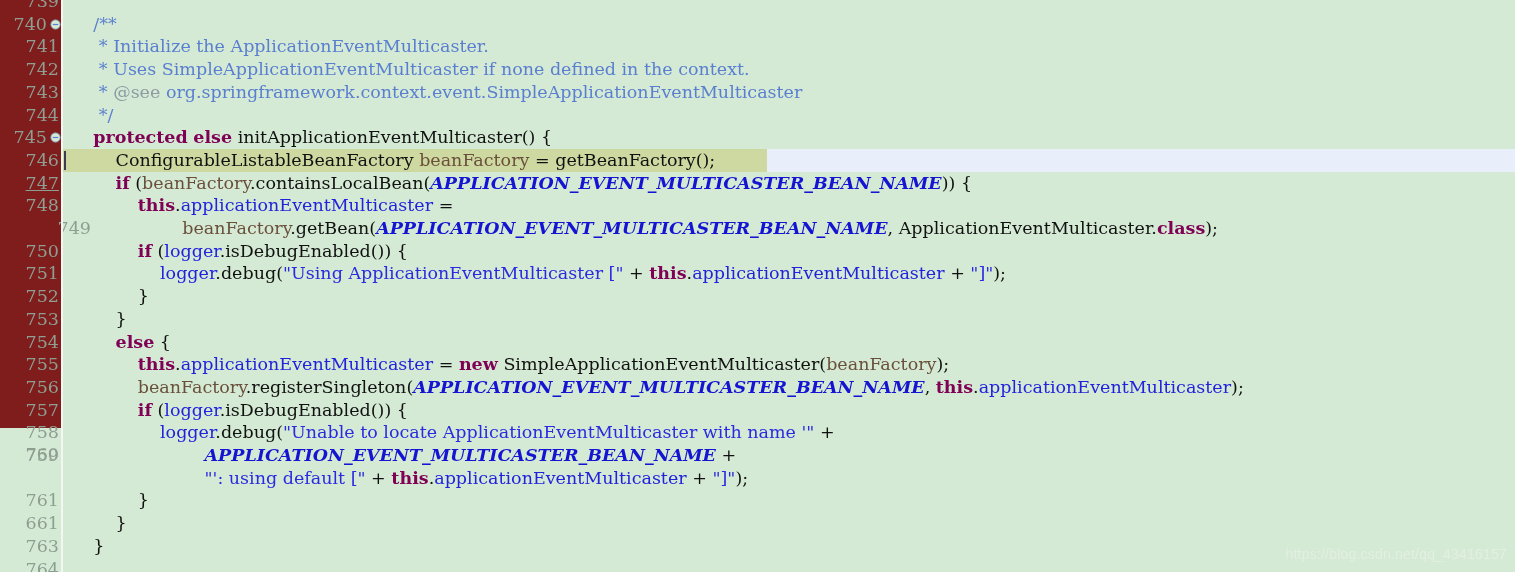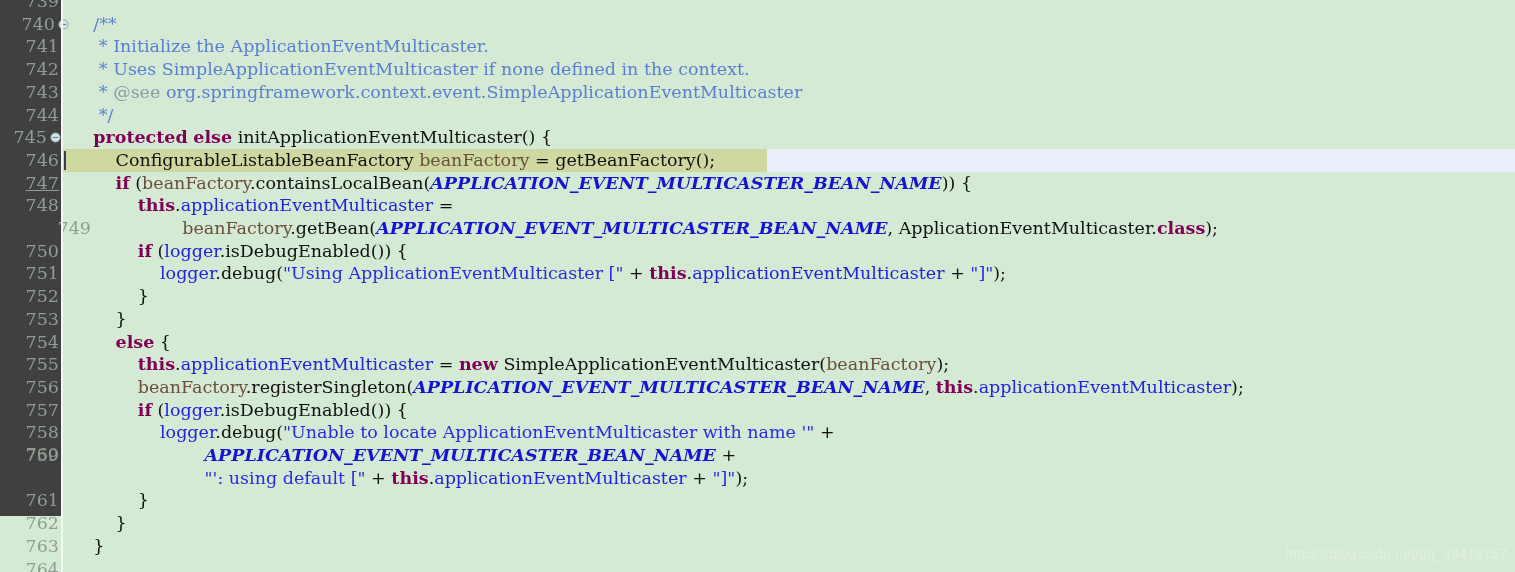--- a/index.html
+++ b/index.html
@@ -17,22 +17,22 @@
     font-size: 17.5px;
     line-height: 22.7px;
     -webkit-font-smoothing: antialiased;
   }
 
   
   .gutter {
     position: absolute;
     left: 0; top: 0;
     width: 61px;
-    height: 516px;
-    background: #404040;
+    height: 428px;
+    background: #7f1d1d;
     z-index: 3;
   }
   .gutter-sep {
     position: absolute;
     left: 61px; top: 0;
     width: 1.5px;
     height: 572px;
     background: #f2f7f2;
     z-index: 4;
   }
@@ -128,21 +128,21 @@
 </head>
 <body>
 
 <div id="editor">
 
   <div class="cur-line-band" style="top: 148.9px; width: 703.8px;"></div>
   <div class="sel-tail" style="top: 148.9px; left: 766.8px; right: 0px;"></div>
 
   <div class="gutter">
       <div class="gutter-line" style="top: -10px;"><span class="gutter-num">739</span></div>
-      <div class="gutter-line" style="top: 12.7px; margin-left: 8px;"><span class="gutter-num">740</span><span class="fold"><svg width="11" height="11" viewBox="0 0 11 11">
+      <div class="gutter-line" style="top: 12.7px;"><span class="gutter-num">740</span><span class="fold"><svg width="11" height="11" viewBox="0 0 11 11">
             <circle cx="5.5" cy="5.5" r="4.6" fill="#d4ead4" stroke="#8fa8c6" stroke-width="1"></circle>
             <line x1="2.8" y1="5.5" x2="8.2" y2="5.5" stroke="#5a7fd0" stroke-width="1.2"></line>
           </svg></span></div>
       <div class="gutter-line" style="top: 35.4px;"><span class="gutter-num">741</span></div>
       <div class="gutter-line" style="top: 58.1px;"><span class="gutter-num">742</span></div>
       <div class="gutter-line" style="top: 80.8px;"><span class="gutter-num">743</span></div>
       <div class="gutter-line" style="top: 103.5px;"><span class="gutter-num">744</span></div>
       <div class="gutter-line" style="top: 126.2px;"><span class="gutter-num">745</span><span class="fold"><svg width="11" height="11" viewBox="0 0 11 11">
             <circle cx="5.5" cy="5.5" r="4.6" fill="#d4ead4" stroke="#8fa8c6" stroke-width="1"></circle>
             <line x1="2.8" y1="5.5" x2="8.2" y2="5.5" stroke="#5a7fd0" stroke-width="1.2"></line>
@@ -156,21 +156,21 @@
       <div class="gutter-line" style="top: 285.1px;"><span class="gutter-num">752</span></div>
       <div class="gutter-line" style="top: 308px;"><span class="gutter-num">753</span></div>
       <div class="gutter-line" style="top: 330.5px;"><span class="gutter-num">754</span></div>
       <div class="gutter-line" style="top: 353.2px;"><span class="gutter-num">755</span></div>
       <div class="gutter-line" style="top: 375.9px;"><span class="gutter-num">756</span></div>
       <div class="gutter-line" style="top: 398.6px;"><span class="gutter-num">757</span></div>
       <div class="gutter-line" style="top: 421.3px;"><span class="gutter-num">758</span></div>
       <div class="gutter-line" style="top: 444px;"><span class="gutter-num">759</span></div>
       <div class="gutter-line" style="top: 443px;"><span class="gutter-num">760</span></div>
       <div class="gutter-line" style="top: 489.4px;"><span class="gutter-num">761</span></div>
-      <div class="gutter-line" style="top: 512.1px;"><span class="gutter-num">762</span></div>
+      <div class="gutter-line" style="top: 512.1px;"><span class="gutter-num">661</span></div>
       <div class="gutter-line" style="top: 534.8px;"><span class="gutter-num">763</span></div>
       <div class="gutter-line" style="top: 557.5px;"><span class="gutter-num">764</span></div>
     </div>
   <div class="gutter-sep"></div>
 
   <div class="code-area">
       <div class="code-line" style="top: -10px;"></div>
       <div class="code-line" style="top: 12.7px;"><span class="punc">    </span><span class="cmt">/**</span></div>
       <div class="code-line" style="top: 35.4px;"><span class="cmt">     * Initialize the ApplicationEventMulticaster.</span></div>
       <div class="code-line" style="top: 58.1px;"><span class="cmt">     * Uses SimpleApplicationEventMulticaster if none defined in the context.</span></div>

